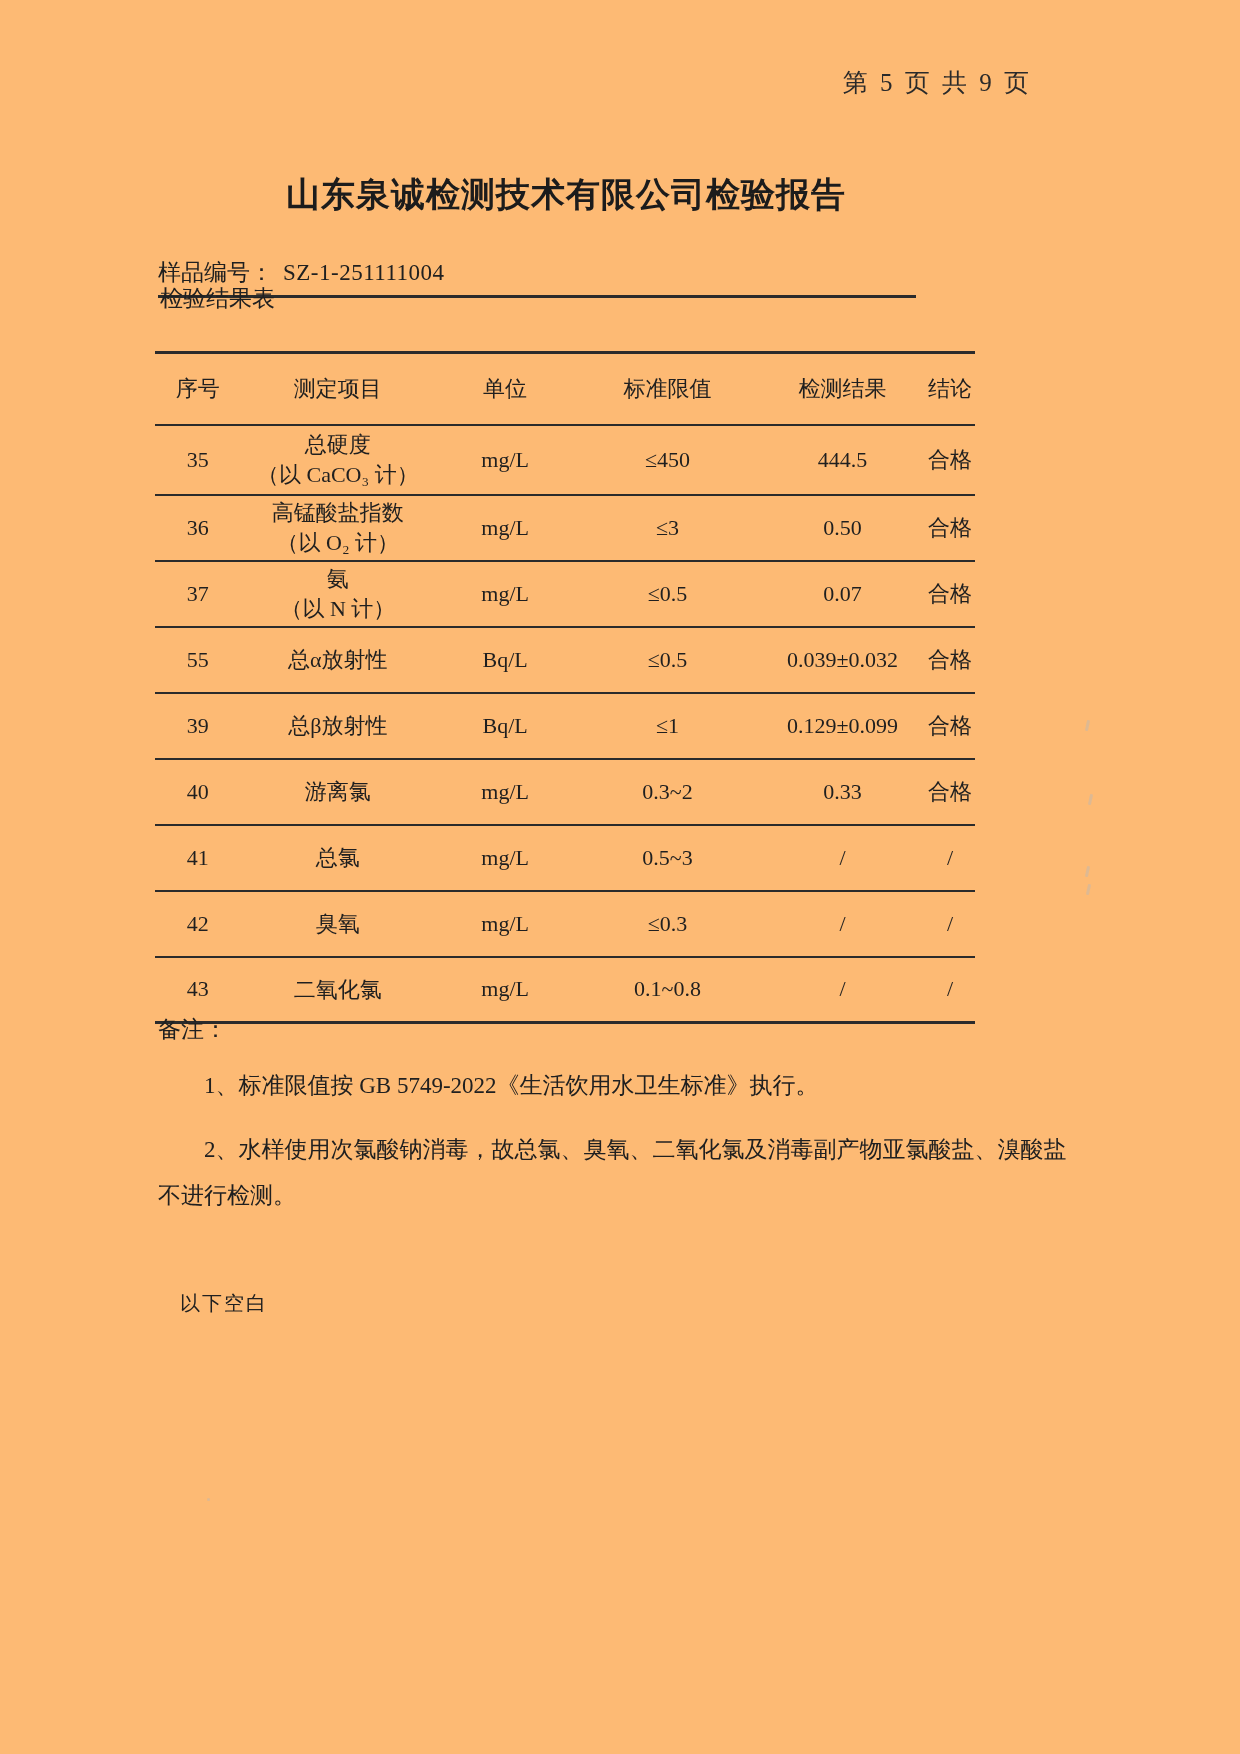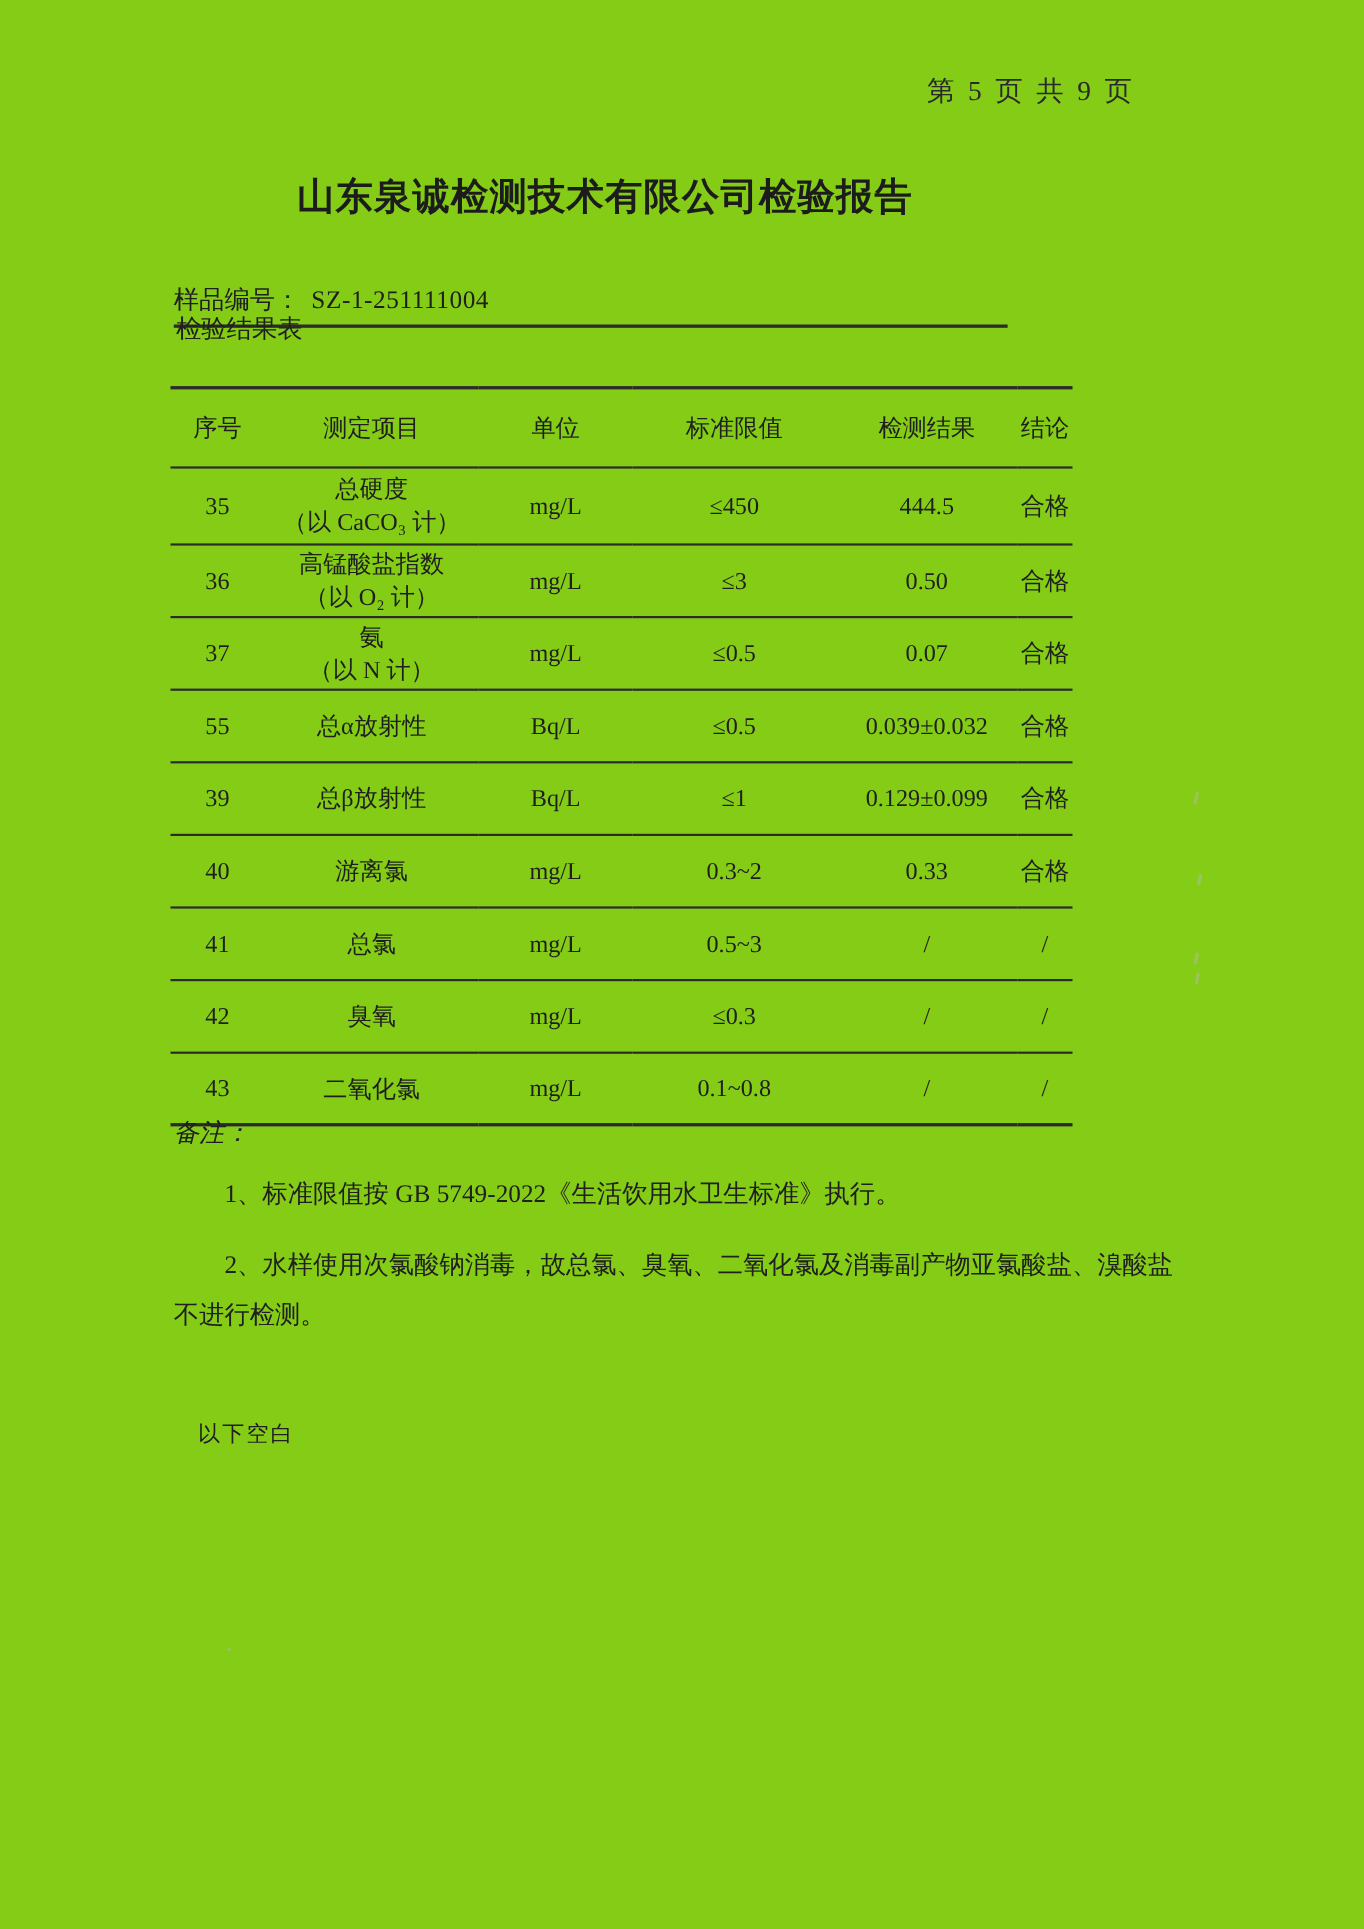--- a/index.html
+++ b/index.html
@@ -6,30 +6,30 @@
   body {
     width: 1240px; height: 1754px;
     background: #ffffff;
     font-family: "Liberation Serif", "DejaVu Serif", serif;
     color: #222;
     position: relative;
     overflow: hidden;
   }
   .page {
     position: absolute; inset: 0;
-    background: #84cc16;
+    background: #fdba74;
   }
   .page-number {
     position: absolute; top: 66px; right: 208px;
     font-size: 25px; letter-spacing: 3px; color: #2a2a2a;
     white-space: nowrap;
   }
   .title {
     position: absolute; top: 156px; left: 158px; width: 784px;
-    margin: 0; text-align: center;
+    margin: 16px; text-align: center;
     font-size: 34px; font-weight: bold; letter-spacing: 1px; color: #1c1c1c;
     white-space: nowrap;
   }
   .sample-row {
     position: absolute; top: 222px; left: 158px; width: 758px;
     font-size: 23px; color: #202020;
     border-bottom: 3px solid #2b2b2b;
     padding-bottom: 7px;
     white-space: nowrap;
     margin-top: 35px;
@@ -52,21 +52,21 @@
   }
   table.results thead tr { height: 72px; border-bottom: 2px solid #2b2b2b; }
   table.results tbody tr { height: 66px; border-bottom: 2px solid #2b2b2b; }
   table.results tbody tr.tall { height: 70px; }
   table.results tbody tr:last-child { border-bottom: none; }
   td.cell-item { white-space: pre-line; line-height: 1.32; }
   .notes {
     position: absolute; top: 1014px; left: 158px; width: 925px;
     font-size: 23px; color: #202020;
   }
-  .notes .notes-label { font-size: 23px; font-style: italic; }
+  .notes .notes-label { font-size: 23px; }
   .notes p {
     margin: 18px 0 0 0;
     line-height: 46px;
     text-indent: 46px;
   }
   .blank-label {
     position: absolute; top: 1290px; left: 180px;
     font-size: 20px; color: #202020; letter-spacing: 2px;
   }
   .artifact {

